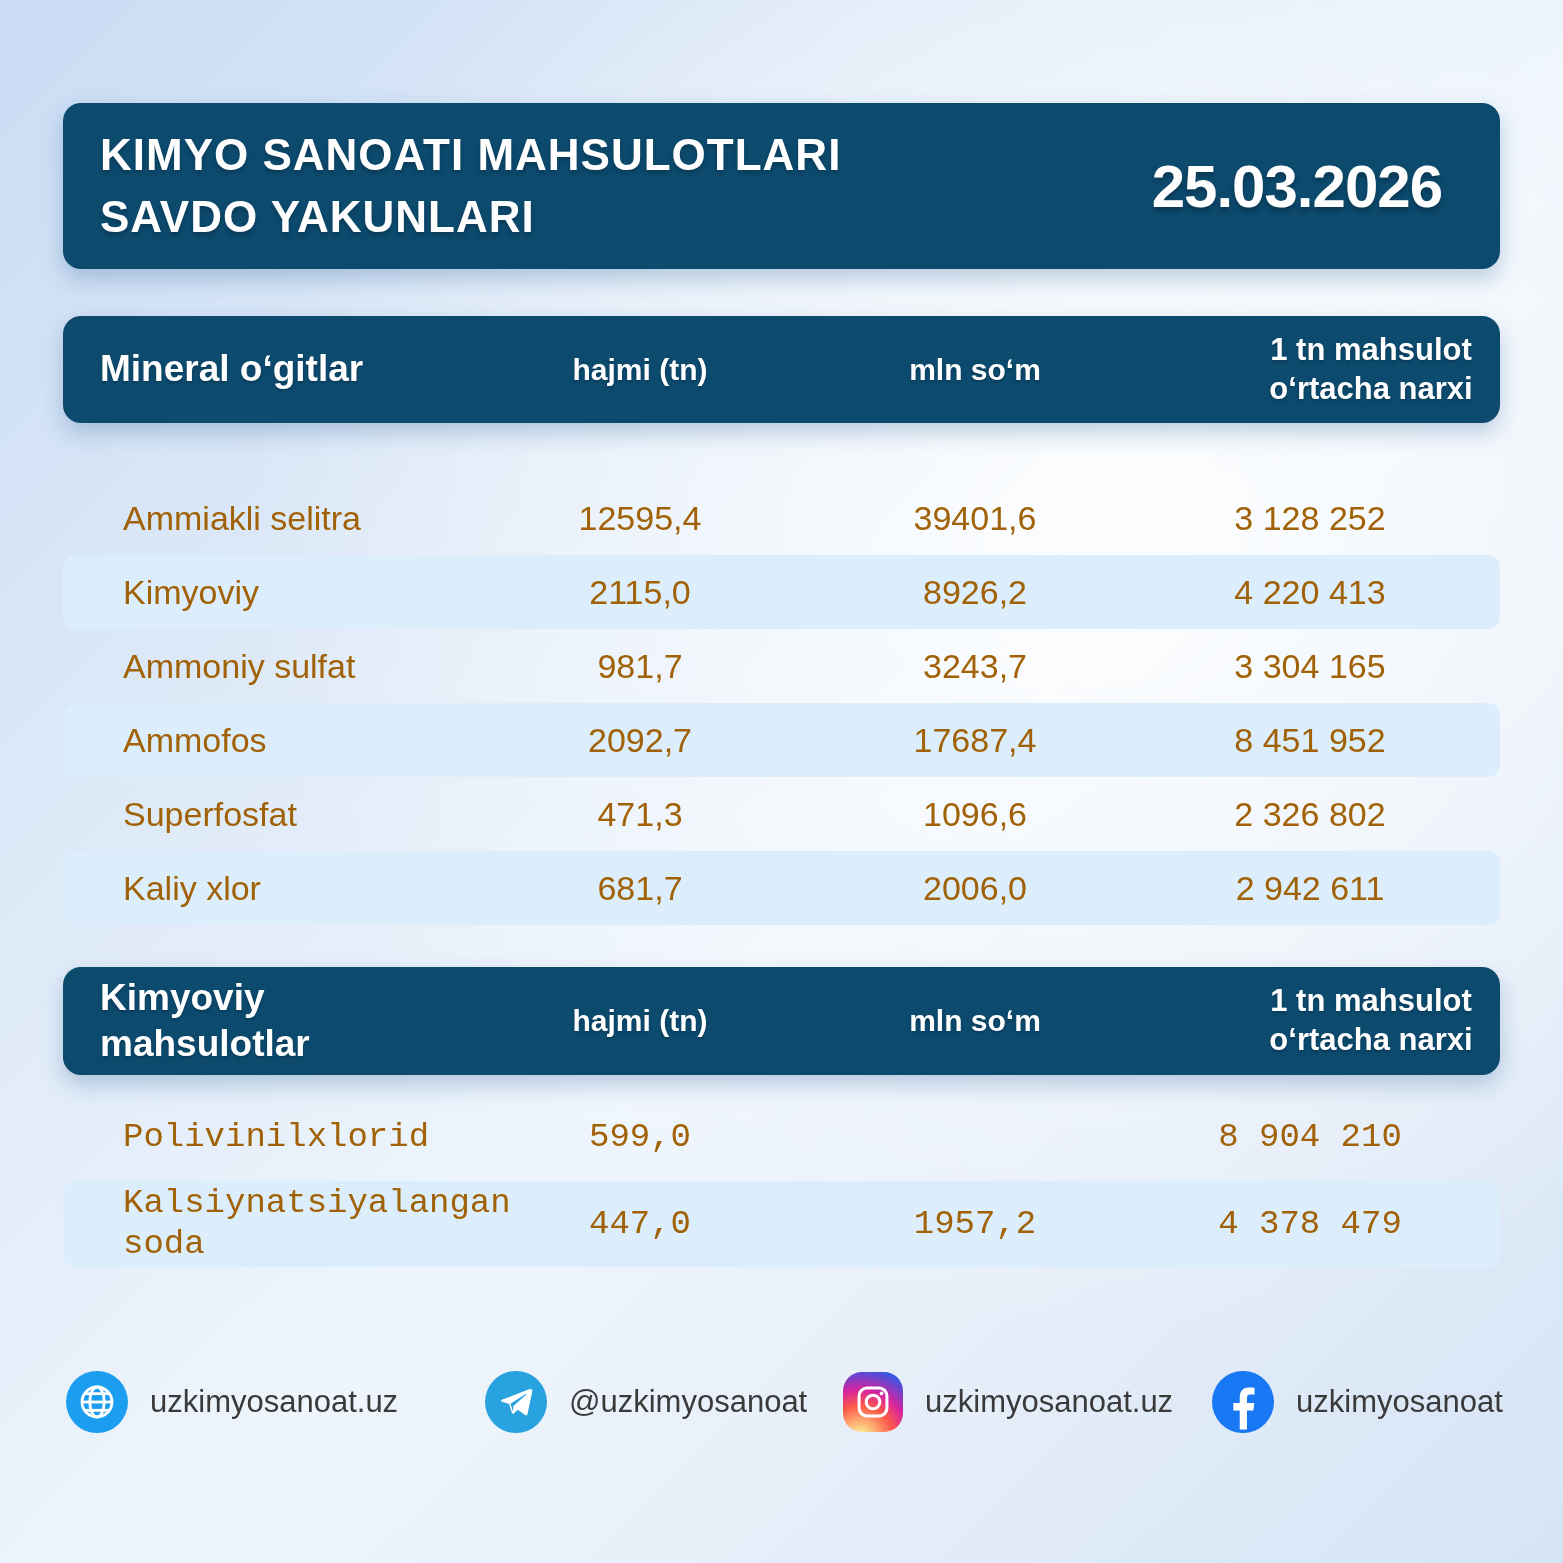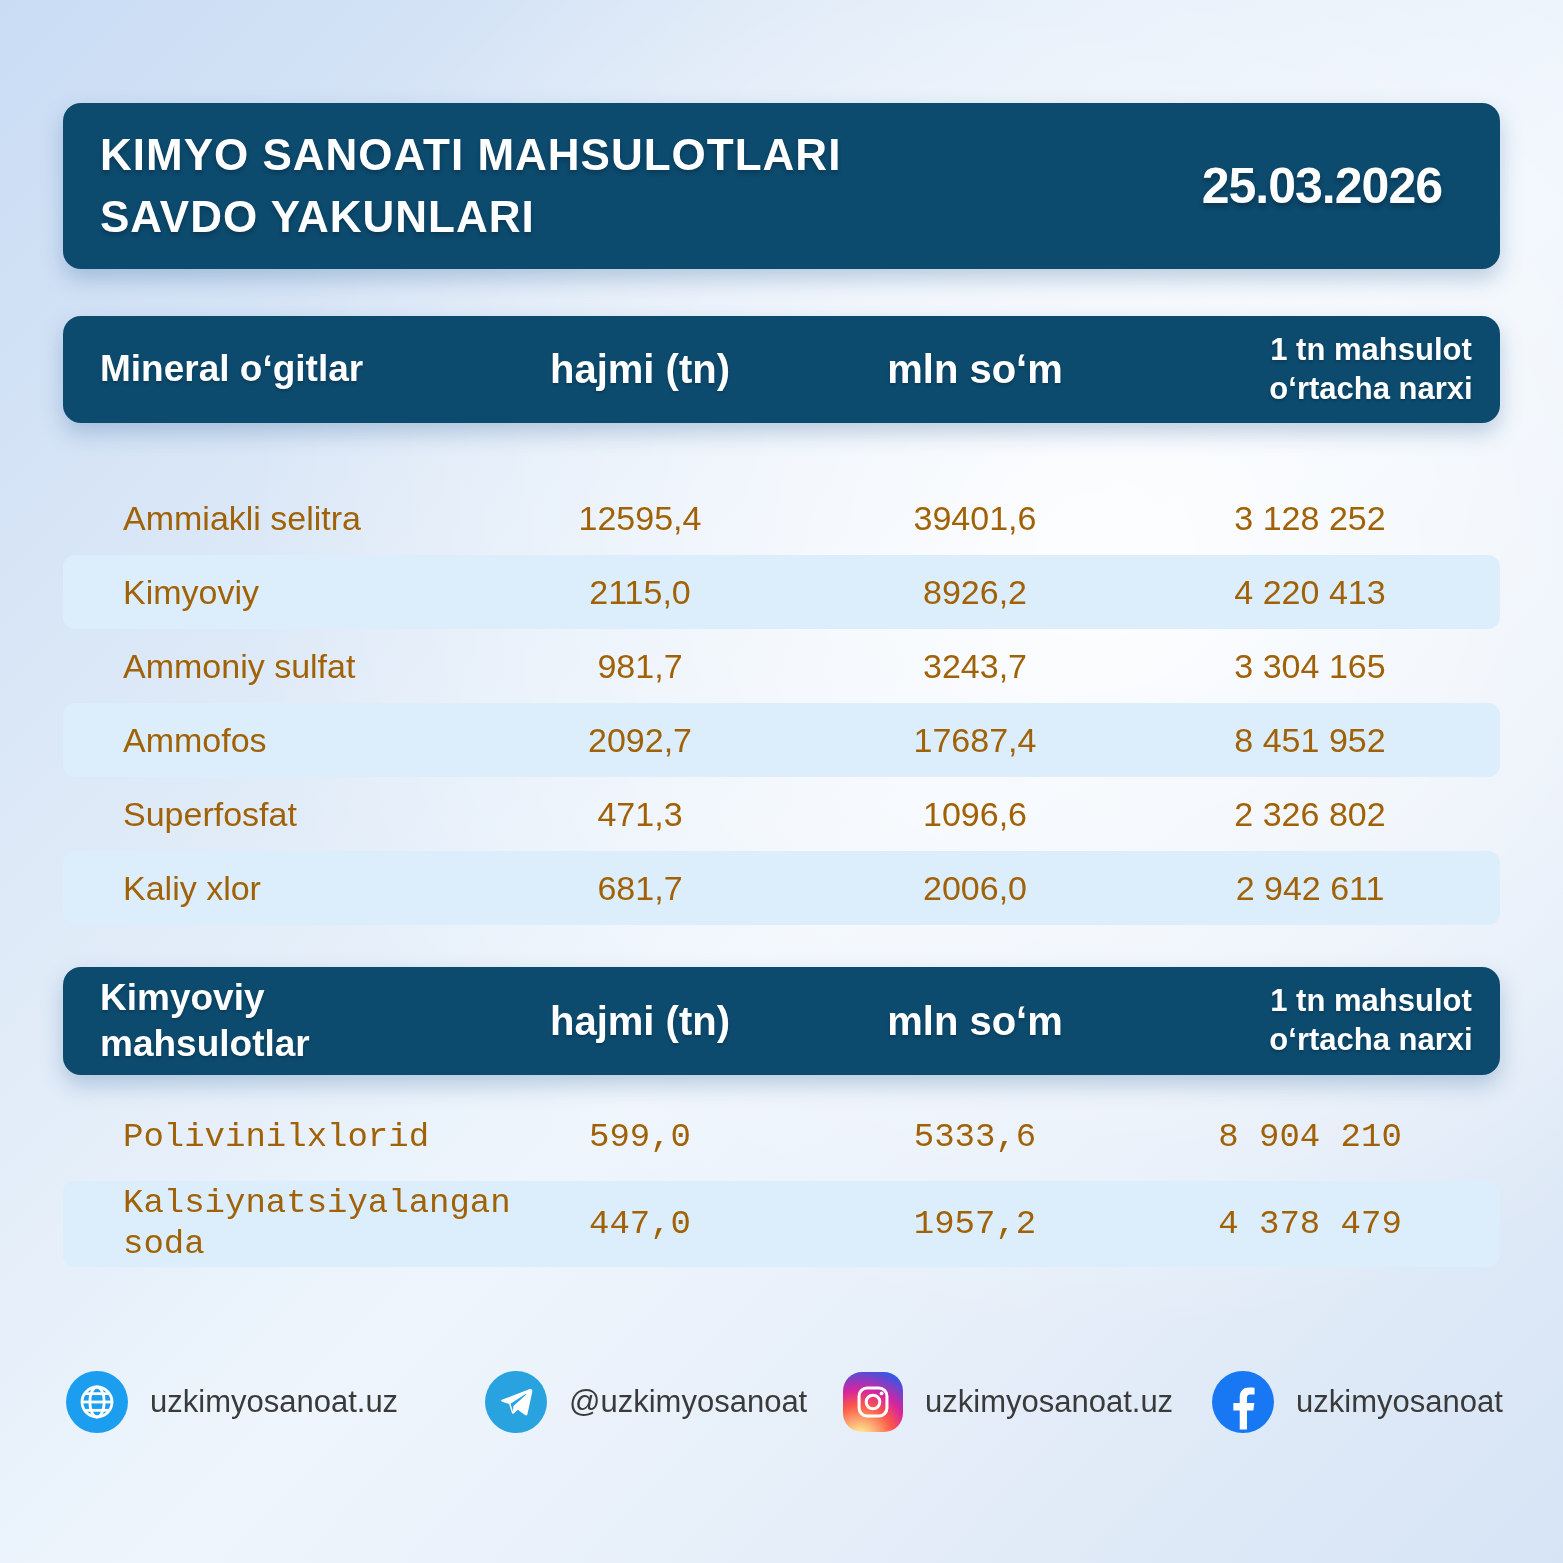--- a/index.html
+++ b/index.html
@@ -16,30 +16,30 @@
   }
   
   .header-card{top:103px;height:166px;}
   .header-title{
     position:absolute;left:37px;top:50%;transform:translateY(-50%);
     font-size:44px;font-weight:bold;letter-spacing:1px;line-height:62px;
     text-shadow:0 3px 4px rgba(0,0,0,.22);
   }
   .header-date{
     position:absolute;right:58px;top:50%;transform:translateY(-50%);
-    font-size:50px;font-weight:bold;letter-spacing:-1px;
+    font-size:60px;font-weight:bold;letter-spacing:-1px;
     text-shadow:0 4px 5px rgba(0,0,0,.25);
   }
   
   .thead{color:#fff;}
   .thead1{top:316px;height:107px;}
   .thead2{top:967px;height:108px;}
   .thcol{position:absolute;top:0;height:100%;display:flex;align-items:center;text-shadow:0 2px 3px rgba(0,0,0,.2);}
   .thcol.first{left:37px;width:340px;font-size:37px;font-weight:bold;line-height:1.25;}
-  .thcol.center{justify-content:center;text-align:center;width:280px;font-size:40px;font-weight:bold;}
+  .thcol.center{justify-content:center;text-align:center;width:280px;font-size:30px;font-weight:bold;}
   .thcol.c1{left:437px;}
   .thcol.c2{left:772px;}
   .thcol.c3{left:1168px;font-size:31px;line-height:1.25;}
   .thcol.c3 span{max-width:250px;}
   
   .rows{position:absolute;left:63px;width:1437px;}
   .rows1{top:481px;}
   .rows2{top:1100px;font-family:Liberation Mono, monospace;}
   .row{position:relative;height:74px;}
   .row.tall{height:86px;}
@@ -129,21 +129,20 @@
   <div class="thcol center c2">mln soʻm</div>
   <div class="thcol center c3">
       <span>1 tn mahsulot oʻrtacha narxi</span>
     </div>
 </div>
 
 <div class="rows rows2">
   <div class="row">
     <span class="cell name">Polivinilxlorid</span>
     <span class="cell val v1">599,0</span>
-    <span class="cell val v2">5333,6</span>
     <span class="cell val v3">8 904 210</span>
   </div>
   <div class="row striped tall gap">
     <span class="cell name">Kalsiynatsiyalangan soda</span>
     <span class="cell val v1">447,0</span>
     <span class="cell val v2">1957,2</span>
     <span class="cell val v3">4 378 479</span>
   </div>
 </div>
 

